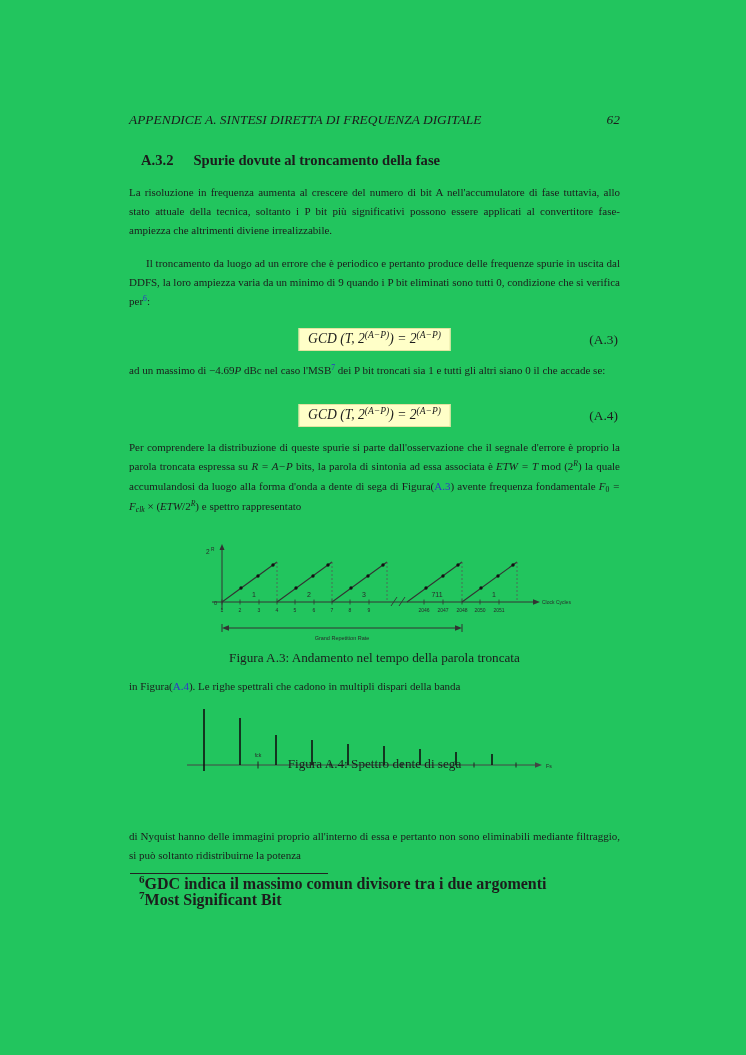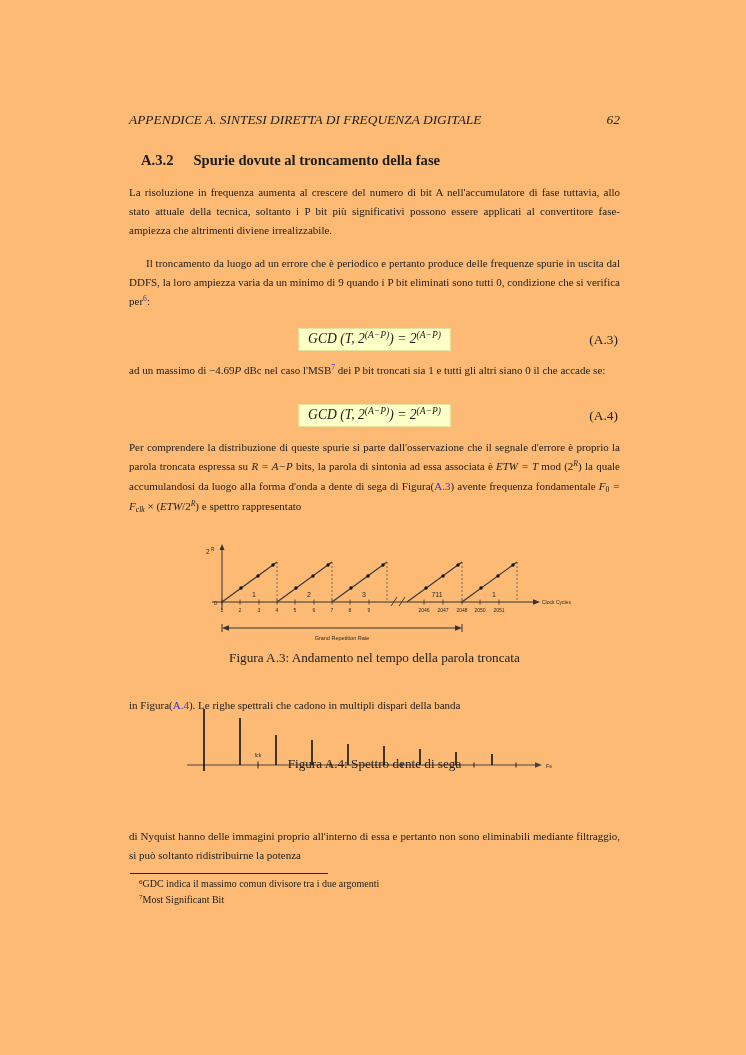--- a/index.html
+++ b/index.html
@@ -1,19 +1,19 @@
 <!DOCTYPE html>
 <html><head>
 <meta charset="utf-8">
 <style>
   html,body{margin:0;padding:0;background:#e8e8e8;}
   .page{
     position:relative;
     width:746px;height:1055px;
-    background:#fdba74;
+    background:#22c55e;
     font-family:"Liberation Serif", serif;
     color:#1c1c1c;
     overflow:hidden;
     box-shadow:0 0 4px rgba(0,0,0,.25);
   }
   .abs{position:absolute;}
   .textcol{left:129px;width:491px;}
   .body-text{
     font-size:11px;line-height:19px;text-align:justify;
   }
@@ -39,21 +39,21 @@
     text-align:right;
   }
   .eq-tag{
     position:absolute;right:2px;top:4px;font-size:13.4px;font-style:normal;
   }
   .caption{
     text-align:center;font-size:13.2px;
   }
   .fnrule{border-top:1px solid #222;height:0;}
   .footnote{
-    font-size:10px;line-height:14.5px;
+    font-size:16px;line-height:14.5px;font-weight:bold;
   }
   svg text{font-family:"Liberation Sans", sans-serif;fill:#2a2a2a;}
 </style>
 </head>
 <body>
 
 <div class="page">
 
   <div class="abs textcol header-row" style="top:112px;">
     <span>APPENDICE A.  SINTESI DIRETTA DI FREQUENZA DIGITALE</span>
@@ -182,21 +182,21 @@
         <line x1="33" y1="88" x2="267" y2="88"></line>
       </g>
       <polygon points="30,88 37,85.3 37,90.7" fill="#333"></polygon>
       <polygon points="270,88 263,85.3 263,90.7" fill="#333"></polygon>
       <text x="150" y="100" font-size="5.5" text-anchor="middle">Grand Repetition Rate</text>
     </svg>
   </div>
 
   <div class="abs textcol caption" style="top:650px;">Figura A.3: Andamento nel tempo della parola troncata</div>
 
-  <div class="abs textcol body-text" style="top:696px;"><span>in Figura(</span><span class="link">A.4</span><span>). Le righe spettrali che cadono in multipli dispari della banda</span></div>
+  <div class="abs textcol body-text" style="top:677px;"><span>in Figura(</span><span class="link">A.4</span><span>). Le righe spettrali che cadono in multipli dispari della banda</span></div>
 
   <div class="abs" style="left:172px;top:703px;width:400px;height:88px;">
     <svg width="400" height="88" viewBox="0 0 400 88">
       <line x1="15" y1="62" x2="366" y2="62" stroke="#444" stroke-width="1"></line>
       <polygon points="370,62 363,59.2 363,64.8" fill="#444"></polygon>
 
       <g stroke="#111" stroke-width="1.6">
         <line x1="32" y1="6" x2="32" y2="68"></line>
         <line x1="68" y1="15" x2="68" y2="62"></line>
         <line x1="104" y1="32" x2="104" y2="62"></line>

